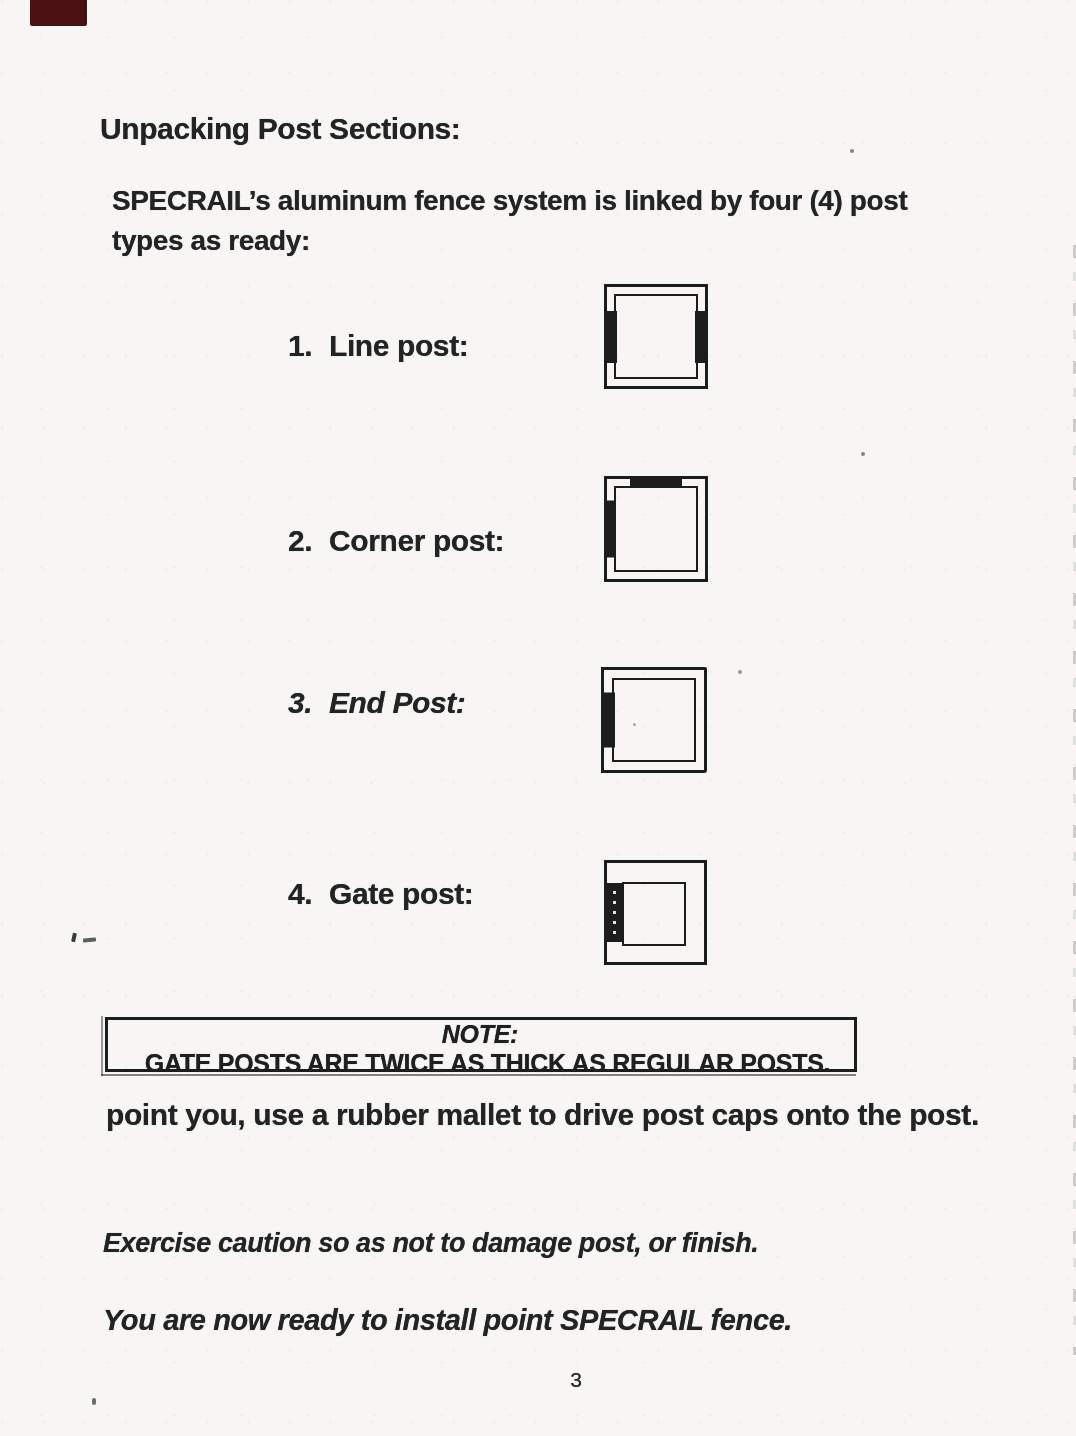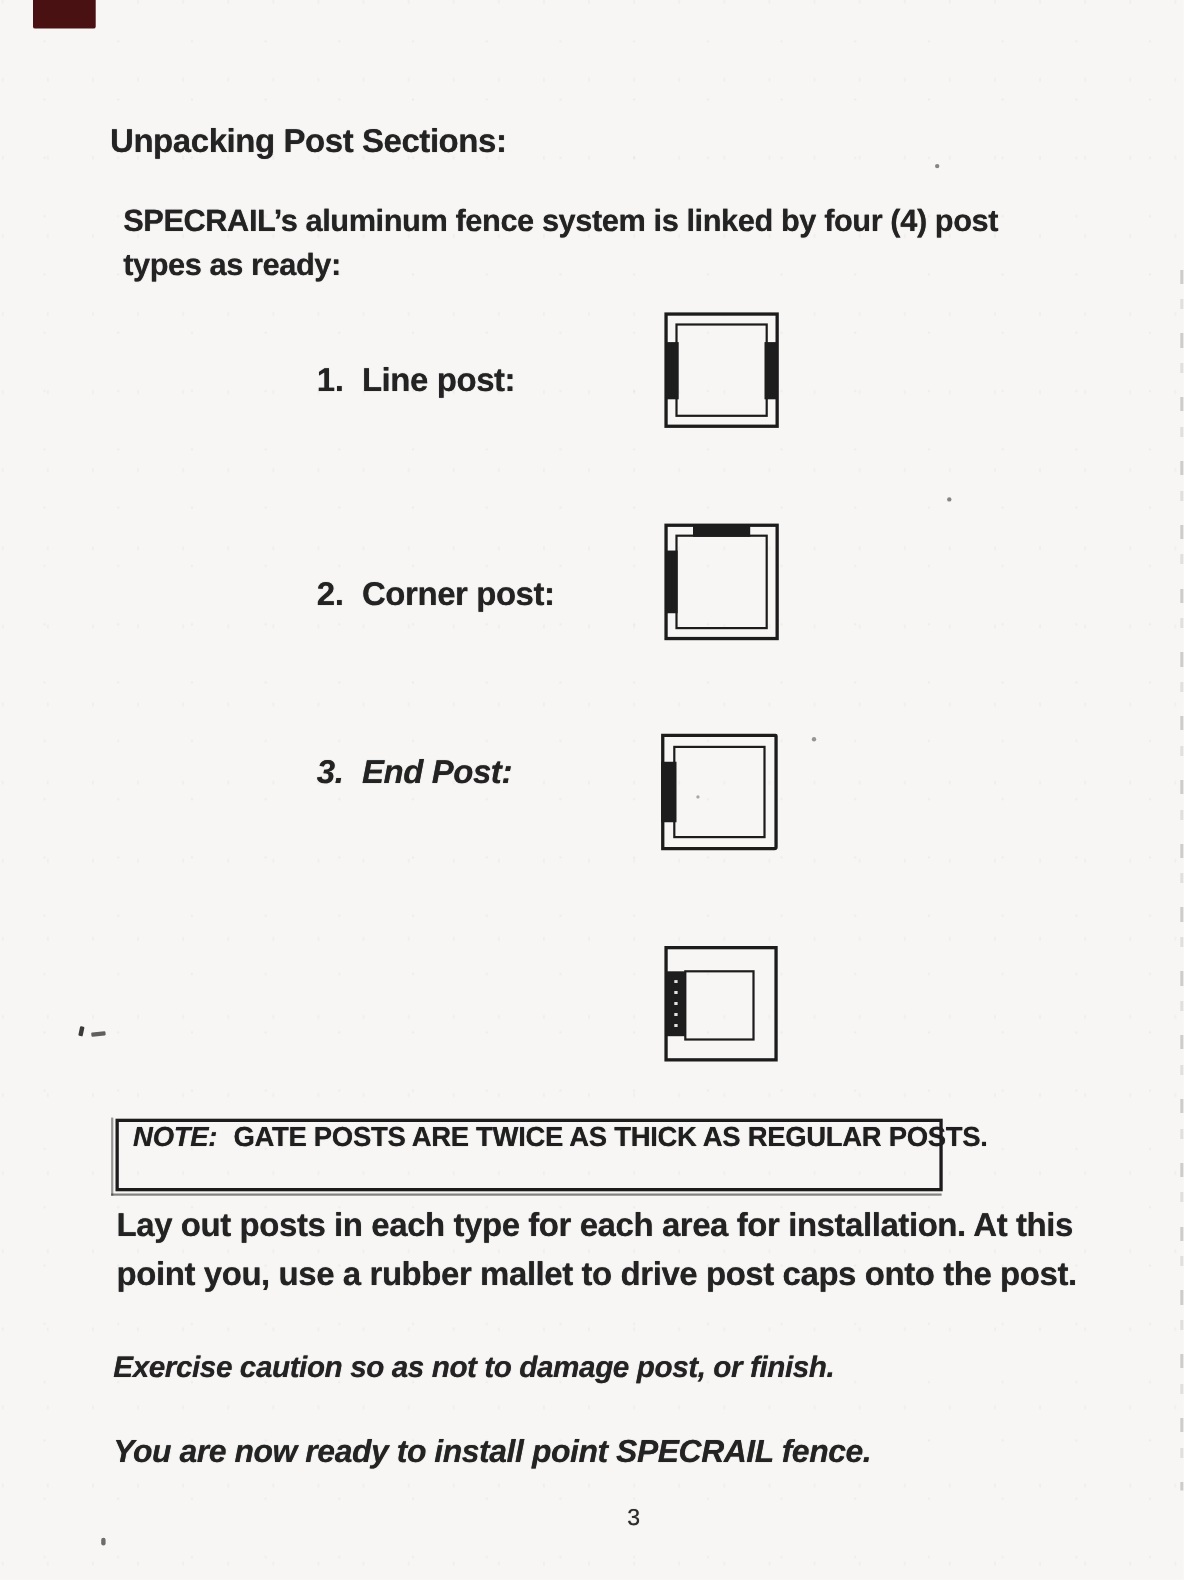--- a/index.html
+++ b/index.html
@@ -51,22 +51,22 @@
   .d-end .inner{left:8px;top:8px;right:8px;bottom:8px;}
   .d-end .bar-left{left:-3px;top:50%;transform:translateY(-50%);width:14px;height:55px;}
 
   .d-gate{left:604px;top:860px;width:103px;height:105px;}
   .d-gate .inner{left:15px;top:19px;width:64px;height:64px;}
   .d-gate .bar-left{left:-1px;top:20px;width:17px;height:59px;}
   .d-gate .specks{position:absolute;left:7px;top:8px;width:3px;height:44px;
       background:repeating-linear-gradient(to bottom, rgba(248,247,244,0.9) 0 3px, transparent 3px 10px);}
 
   .notebox{
-    position:absolute;left:105px;top:1017px;width:752px;height:66px;box-sizing:border-box;
-    border:3px solid #1c1c1c;display:flex;align-items:flex-start;padding-left:13px;
+    position:absolute;left:105px;top:1017px;width:752px;height:55px;box-sizing:border-box;
+    border:3px solid #1c1c1c;display:flex;align-items:center;padding-left:13px;flex-direction:column;
   }
   .notebox::after{content:"";position:absolute;left:-7px;right:-2px;bottom:-7px;height:2px;
     background:rgba(35,35,35,0.55);}
   .notebox::before{content:"";position:absolute;left:-7px;top:-4px;bottom:-7px;width:2px;
     background:rgba(35,35,35,0.45);}
   .note-prefix{font-size:25px;font-weight:bold;font-style:italic;letter-spacing:-0.3px;
     color:#1f1f1f;text-shadow:0 0 0.7px rgba(25,25,25,0.8);margin-right:15px;white-space:nowrap;}
   .note-text{font-size:25px;font-weight:bold;letter-spacing:-0.3px;color:#1f1f1f;
     text-shadow:0 0 0.7px rgba(25,25,25,0.8);white-space:nowrap;}
 
@@ -109,20 +109,23 @@
 
   <div class="post-label lbl1">
     <span class="num">1.</span><span>Line post:</span>
   </div>
   <div class="post-label lbl2">
     <span class="num">2.</span><span>Corner post:</span>
   </div>
   <div class="post-label lbl3">
     <span class="num">3.</span><span>End Post:</span>
   </div>
+  <div class="post-label lbl4">
+    <span class="num">4.</span><span>Gate post:</span>
+  </div>
 
   <div class="diag d-line">
     <div class="inner"></div>
     <div class="bar bar-left"></div>
     <div class="bar bar-right"></div>
   </div>
 
   <div class="diag d-corner">
     <div class="inner"></div>
     <div class="bar bar-left"></div>
@@ -140,21 +143,20 @@
       <div class="specks"></div>
     </div>
   </div>
 
   <div class="notebox">
     <span class="note-prefix">NOTE:</span>
     <span class="note-text">GATE POSTS ARE TWICE AS THICK AS REGULAR POSTS.</span>
   </div>
 
   <div class="txt bodytxt">
-    <div>Lay out posts in each type for each area for installation. At this</div>
     <div>point you, use a rubber mallet to drive post caps onto the post.</div>
   </div>
 
   <div class="txt caution">Exercise caution so as not to damage post, or finish.</div>
   <div class="txt ready">You are now ready to install point SPECRAIL fence.</div>
 
   <div class="txt pagenum">3</div>
 </div>
 
 </body></html>

